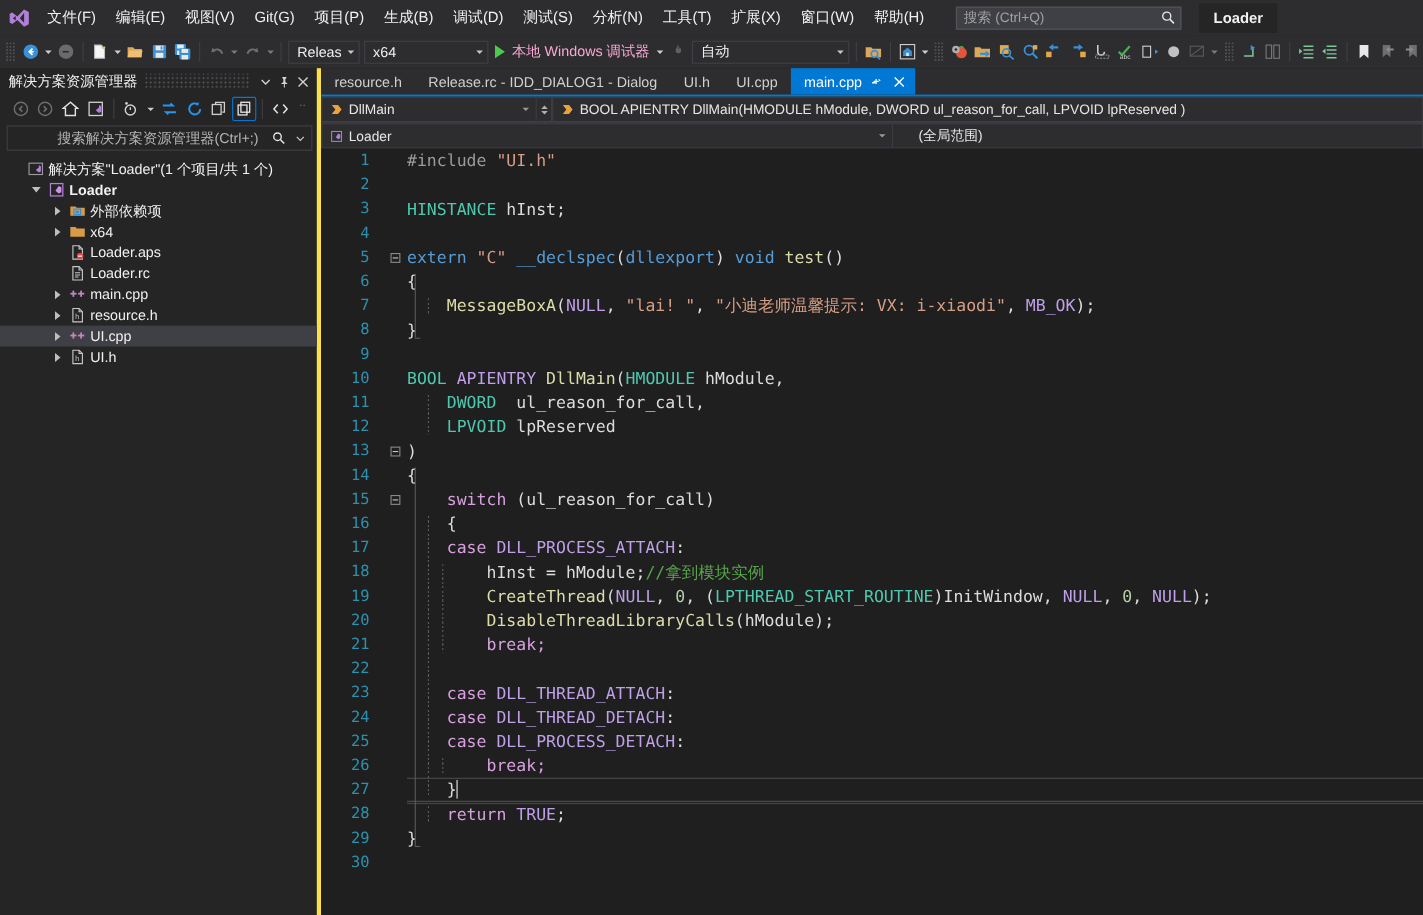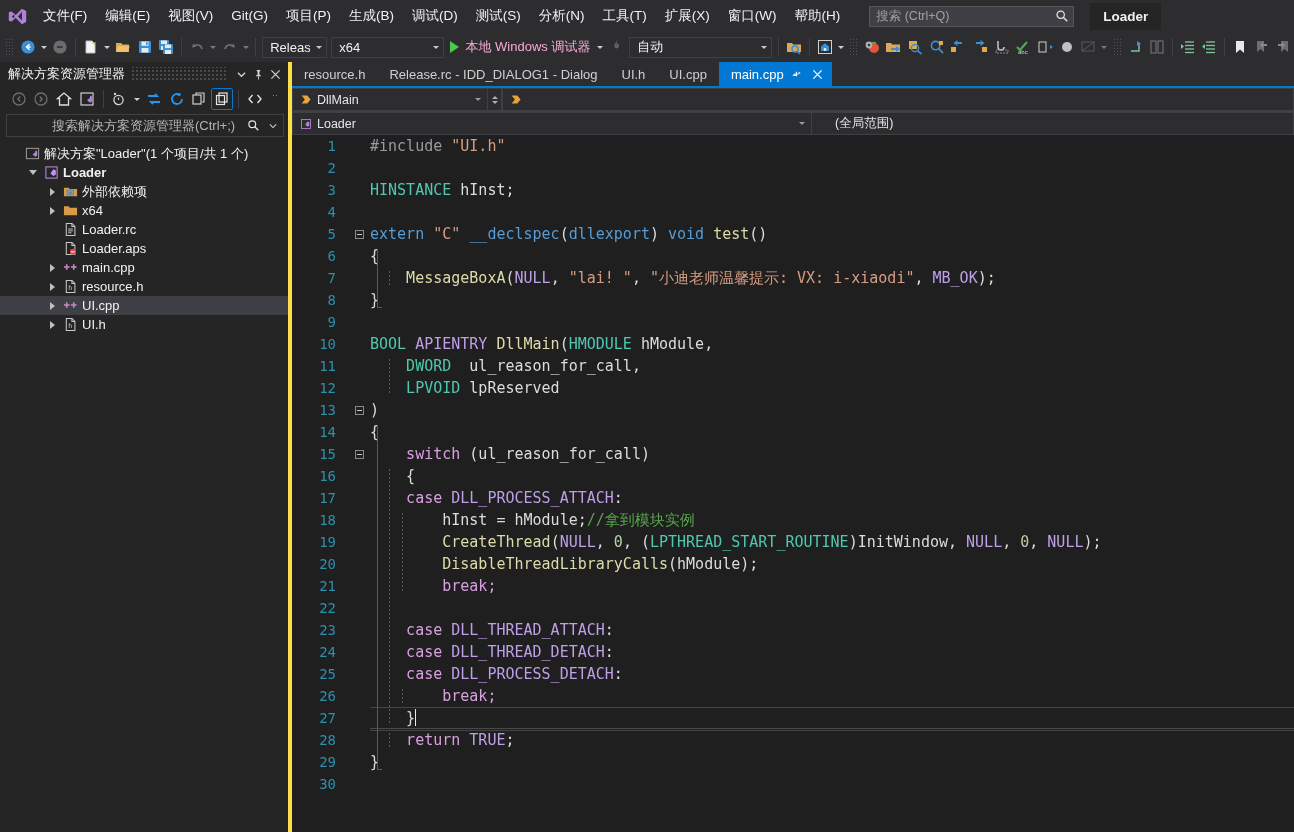--- a/index.html
+++ b/index.html
@@ -575,40 +575,40 @@
               </svg>
             </span>
             <span class="tlabel">x64</span>
           </div>
           <div class="trow" style="padding-left: 44px;">
             <span class="tarrow"></span>
             <span class="tico">
               <svg viewBox="0 0 16 16">
                 <path d="M3.5 1.5h6l3.2 3.2v9.8H3.5z" fill="none" stroke="#c8c8c8" stroke-width="1.1"></path>
                 <path d="M9.5 1.5v3.2h3.2" fill="none" stroke="#c8c8c8" stroke-width="1.1"></path>
+                <circle cx="10.5" cy="11.5" r="3.2" fill="#e04545"></circle>
+                <rect x="8.6" y="11" width="3.8" height="1.2" fill="#fff"></rect>
+              </svg>
+            </span>
+            <span class="tlabel">Loader.aps</span>
+          </div>
+          <div class="trow" style="padding-left: 44px;">
+            <span class="tarrow"></span>
+            <span class="tico">
+              <svg viewBox="0 0 16 16">
+                <path d="M3.5 1.5h6l3.2 3.2v9.8H3.5z" fill="none" stroke="#c8c8c8" stroke-width="1.1"></path>
+                <path d="M9.5 1.5v3.2h3.2" fill="none" stroke="#c8c8c8" stroke-width="1.1"></path>
                 <g stroke="#c8c8c8" stroke-width="1">
                   <line x1="5.5" y1="7.5" x2="10.5" y2="7.5"></line>
                   <line x1="5.5" y1="9.5" x2="10.5" y2="9.5"></line>
                   <line x1="5.5" y1="11.5" x2="9" y2="11.5"></line>
                 </g>
               </svg>
             </span>
             <span class="tlabel">Loader.rc</span>
-          </div>
-          <div class="trow" style="padding-left: 44px;">
-            <span class="tarrow"></span>
-            <span class="tico">
-              <svg viewBox="0 0 16 16">
-                <path d="M3.5 1.5h6l3.2 3.2v9.8H3.5z" fill="none" stroke="#c8c8c8" stroke-width="1.1"></path>
-                <path d="M9.5 1.5v3.2h3.2" fill="none" stroke="#c8c8c8" stroke-width="1.1"></path>
-                <circle cx="10.5" cy="11.5" r="3.2" fill="#e04545"></circle>
-                <rect x="8.6" y="11" width="3.8" height="1.2" fill="#fff"></rect>
-              </svg>
-            </span>
-            <span class="tlabel">Loader.aps</span>
           </div>
           <div class="trow" style="padding-left: 44px;">
             <span class="tarrow">
               <i></i>
             </span>
             <span class="tico">
               <svg viewBox="0 0 16 16">
                 <g fill="#c586c0">
                   <rect x="1" y="6.6" width="6" height="1.7"></rect>
                   <rect x="3.1" y="4.5" width="1.7" height="6"></rect>
@@ -707,20 +707,21 @@
         <div class="nv-spin">
             <i class="u"></i>
             <i class="d"></i>
           </div>
         <div class="nvcombo nv-right">
           <span class="nv-ico">
             <svg width="13" height="13" viewBox="0 0 16 16">
                 <path d="M2 3h7l4 5-4 5H2l4-5z" fill="#e8a33d"></path>
               </svg>
           </span>
+          <span class="nv-txt">BOOL APIENTRY DllMain(HMODULE hModule, DWORD ul_reason_for_call, LPVOID lpReserved )</span>
         </div>
       </div>
 
       <div class="navbar2">
         <div class="nvcombo nv2-left">
           <span class="nv-ico">
             <svg width="12" height="12" viewBox="0 0 16 16">
                 <rect x="2" y="2" width="12" height="12" fill="none" stroke="#b180d7" stroke-width="1.2"></rect>
                 <path d="M10 4.5 12.5 5.7v4.6L10 11.5 7 9z" fill="#b180d7"></path>
               </svg>

